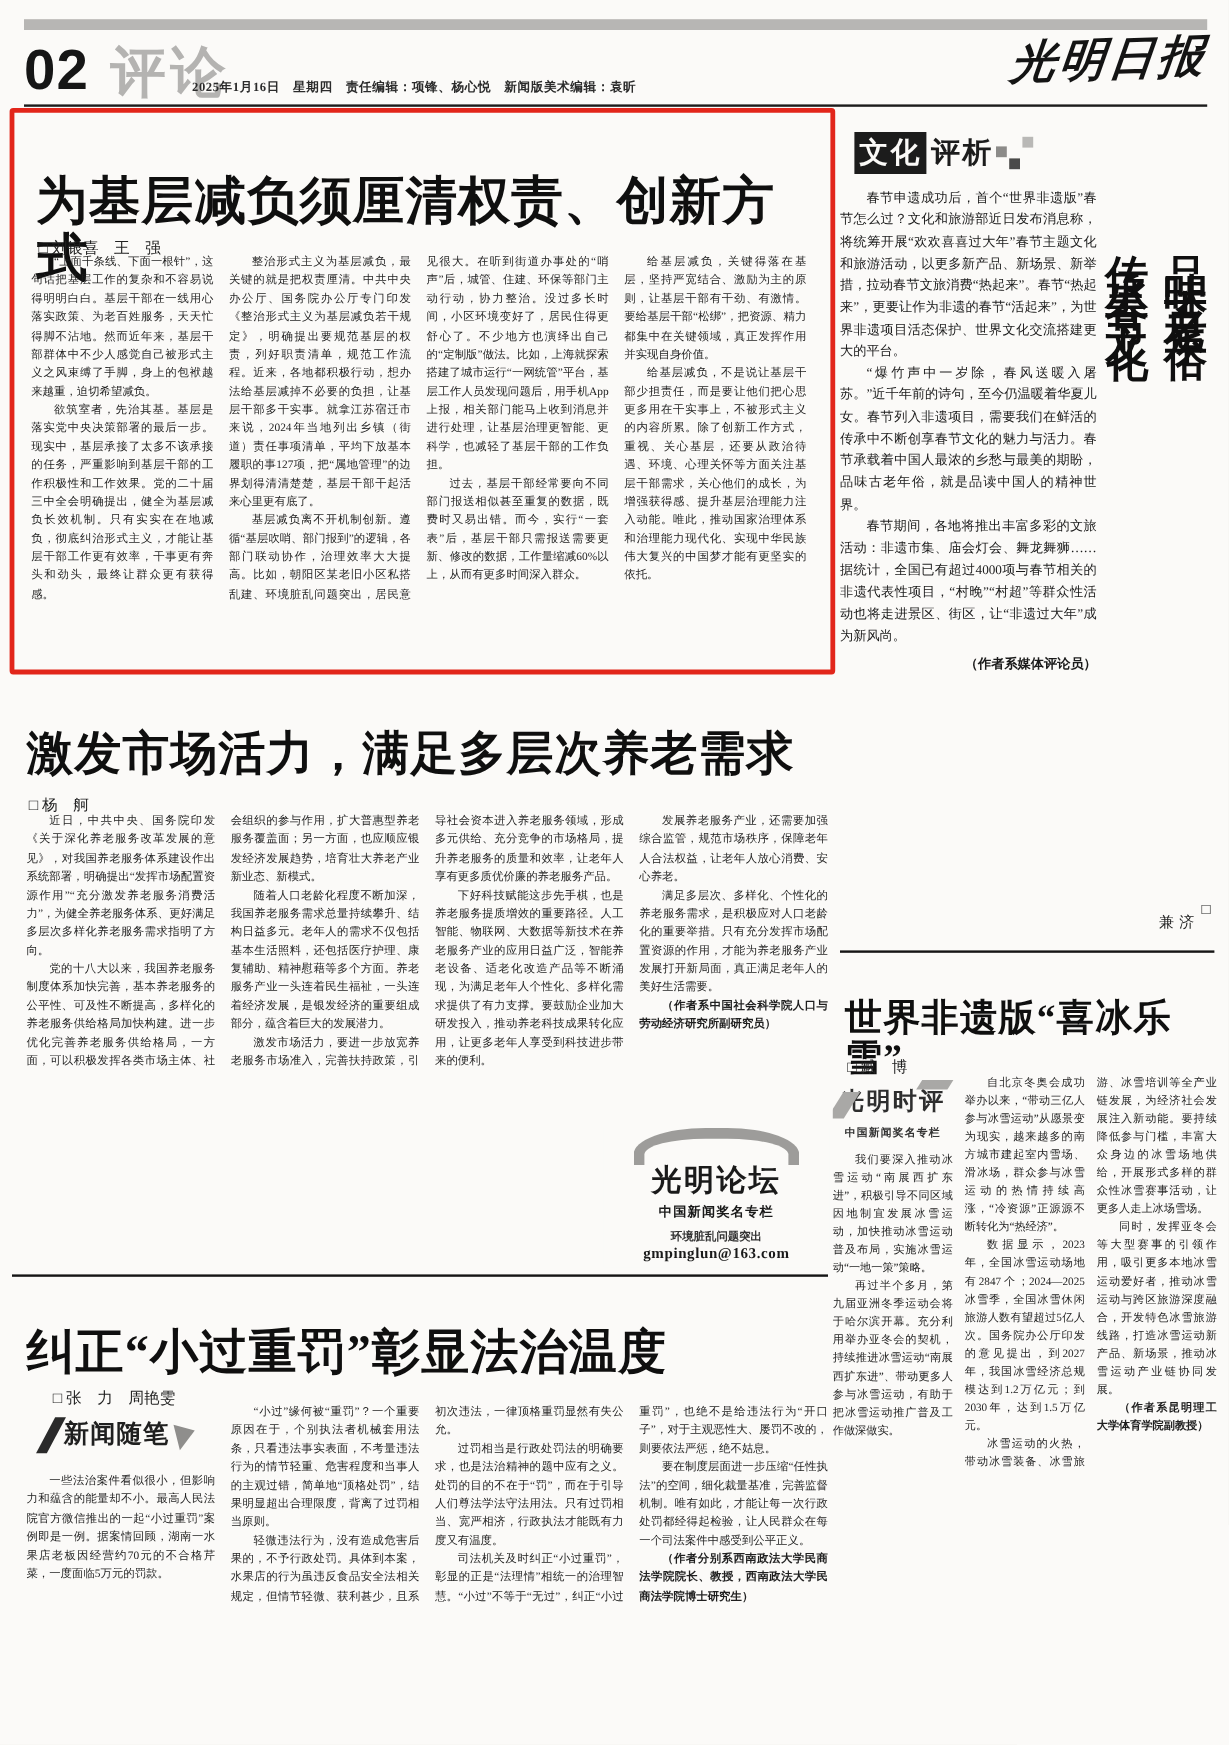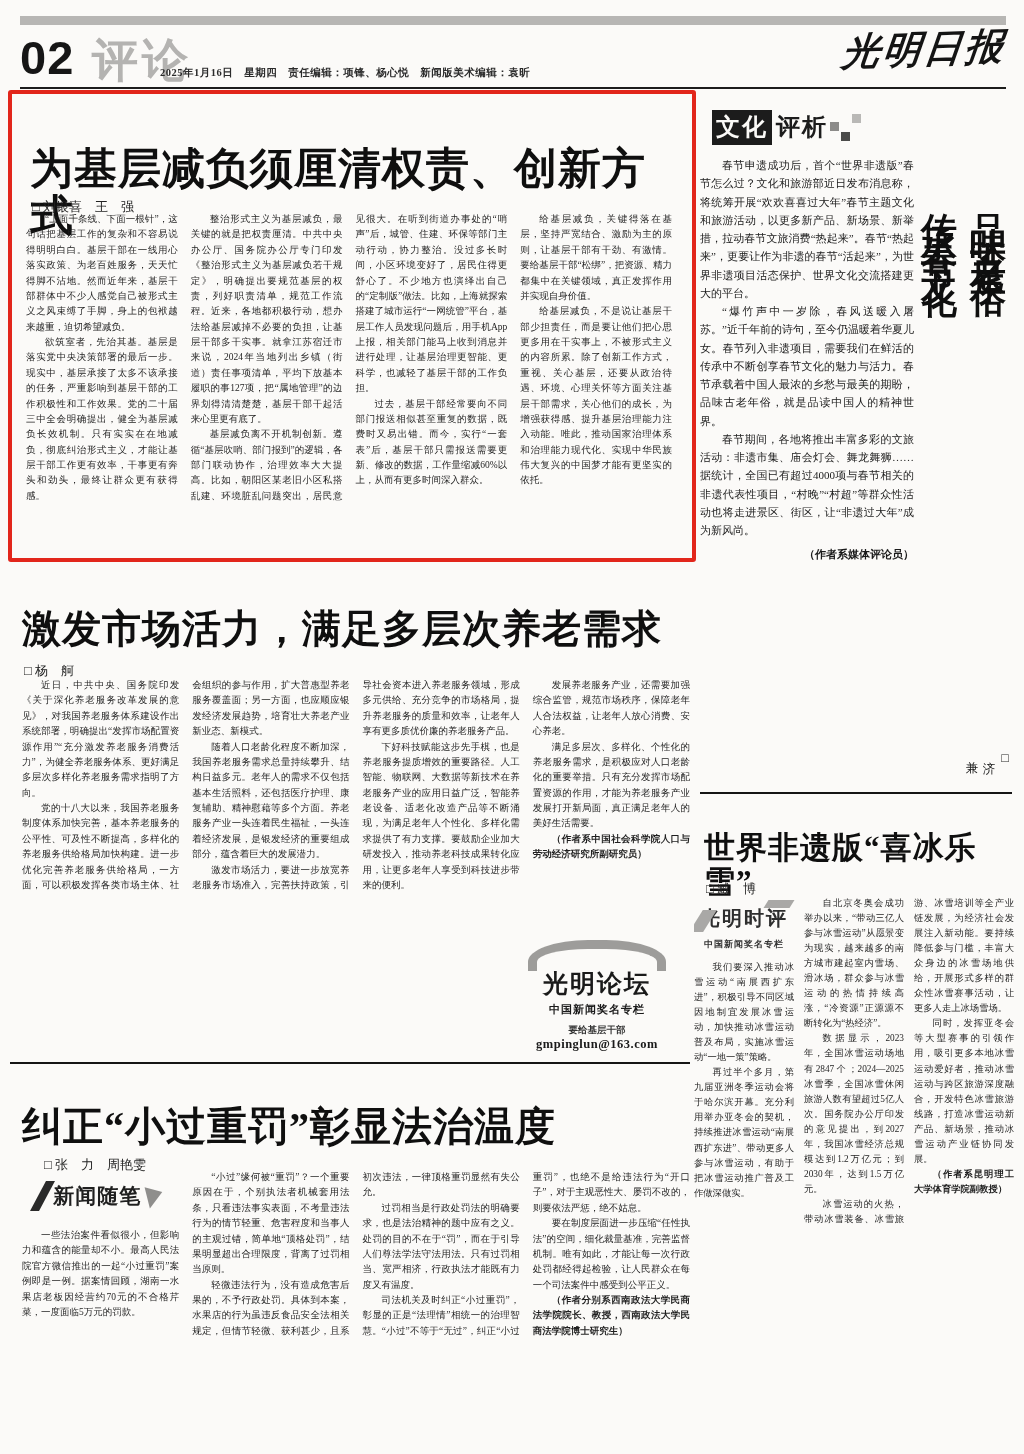--- a/index.html
+++ b/index.html
@@ -134,21 +134,21 @@
         <p>发展养老服务产业，还需要加强综合监管，规范市场秩序，保障老年人合法权益，让老年人放心消费、安心养老。</p>
         <p>满足多层次、多样化、个性化的养老服务需求，是积极应对人口老龄化的重要举措。只有充分发挥市场配置资源的作用，才能为养老服务产业发展打开新局面，真正满足老年人的美好生活需要。</p>
       </div>
     <p class="attr">（作者系中国社会科学院人口与劳动经济研究所副研究员）</p>
   </div>
 
   <div class="forum-badge">
     <div class="forum-arc"></div>
     <div class="forum-title">光明论坛</div>
     <div class="forum-sub">中国新闻奖名专栏</div>
-    <div class="forum-note">要给基层干部</div>
+    <div class="forum-note">环境脏乱问题突出</div>
     <div class="forum-email">gmpinglun@163.com</div>
   </div>
   <div class="rule rule-a2"></div>
 
   <h1 class="headline a3-headline">纠正“小过重罚”彰显法治温度</h1>
   <div class="byline a3-byline">□ 张　力　周艳雯</div>
   <div class="art-body a3-body">
     <div class="essay-badge">
       <span class="essay-slash"></span>
       <span class="essay-title">新闻随笔</span>

